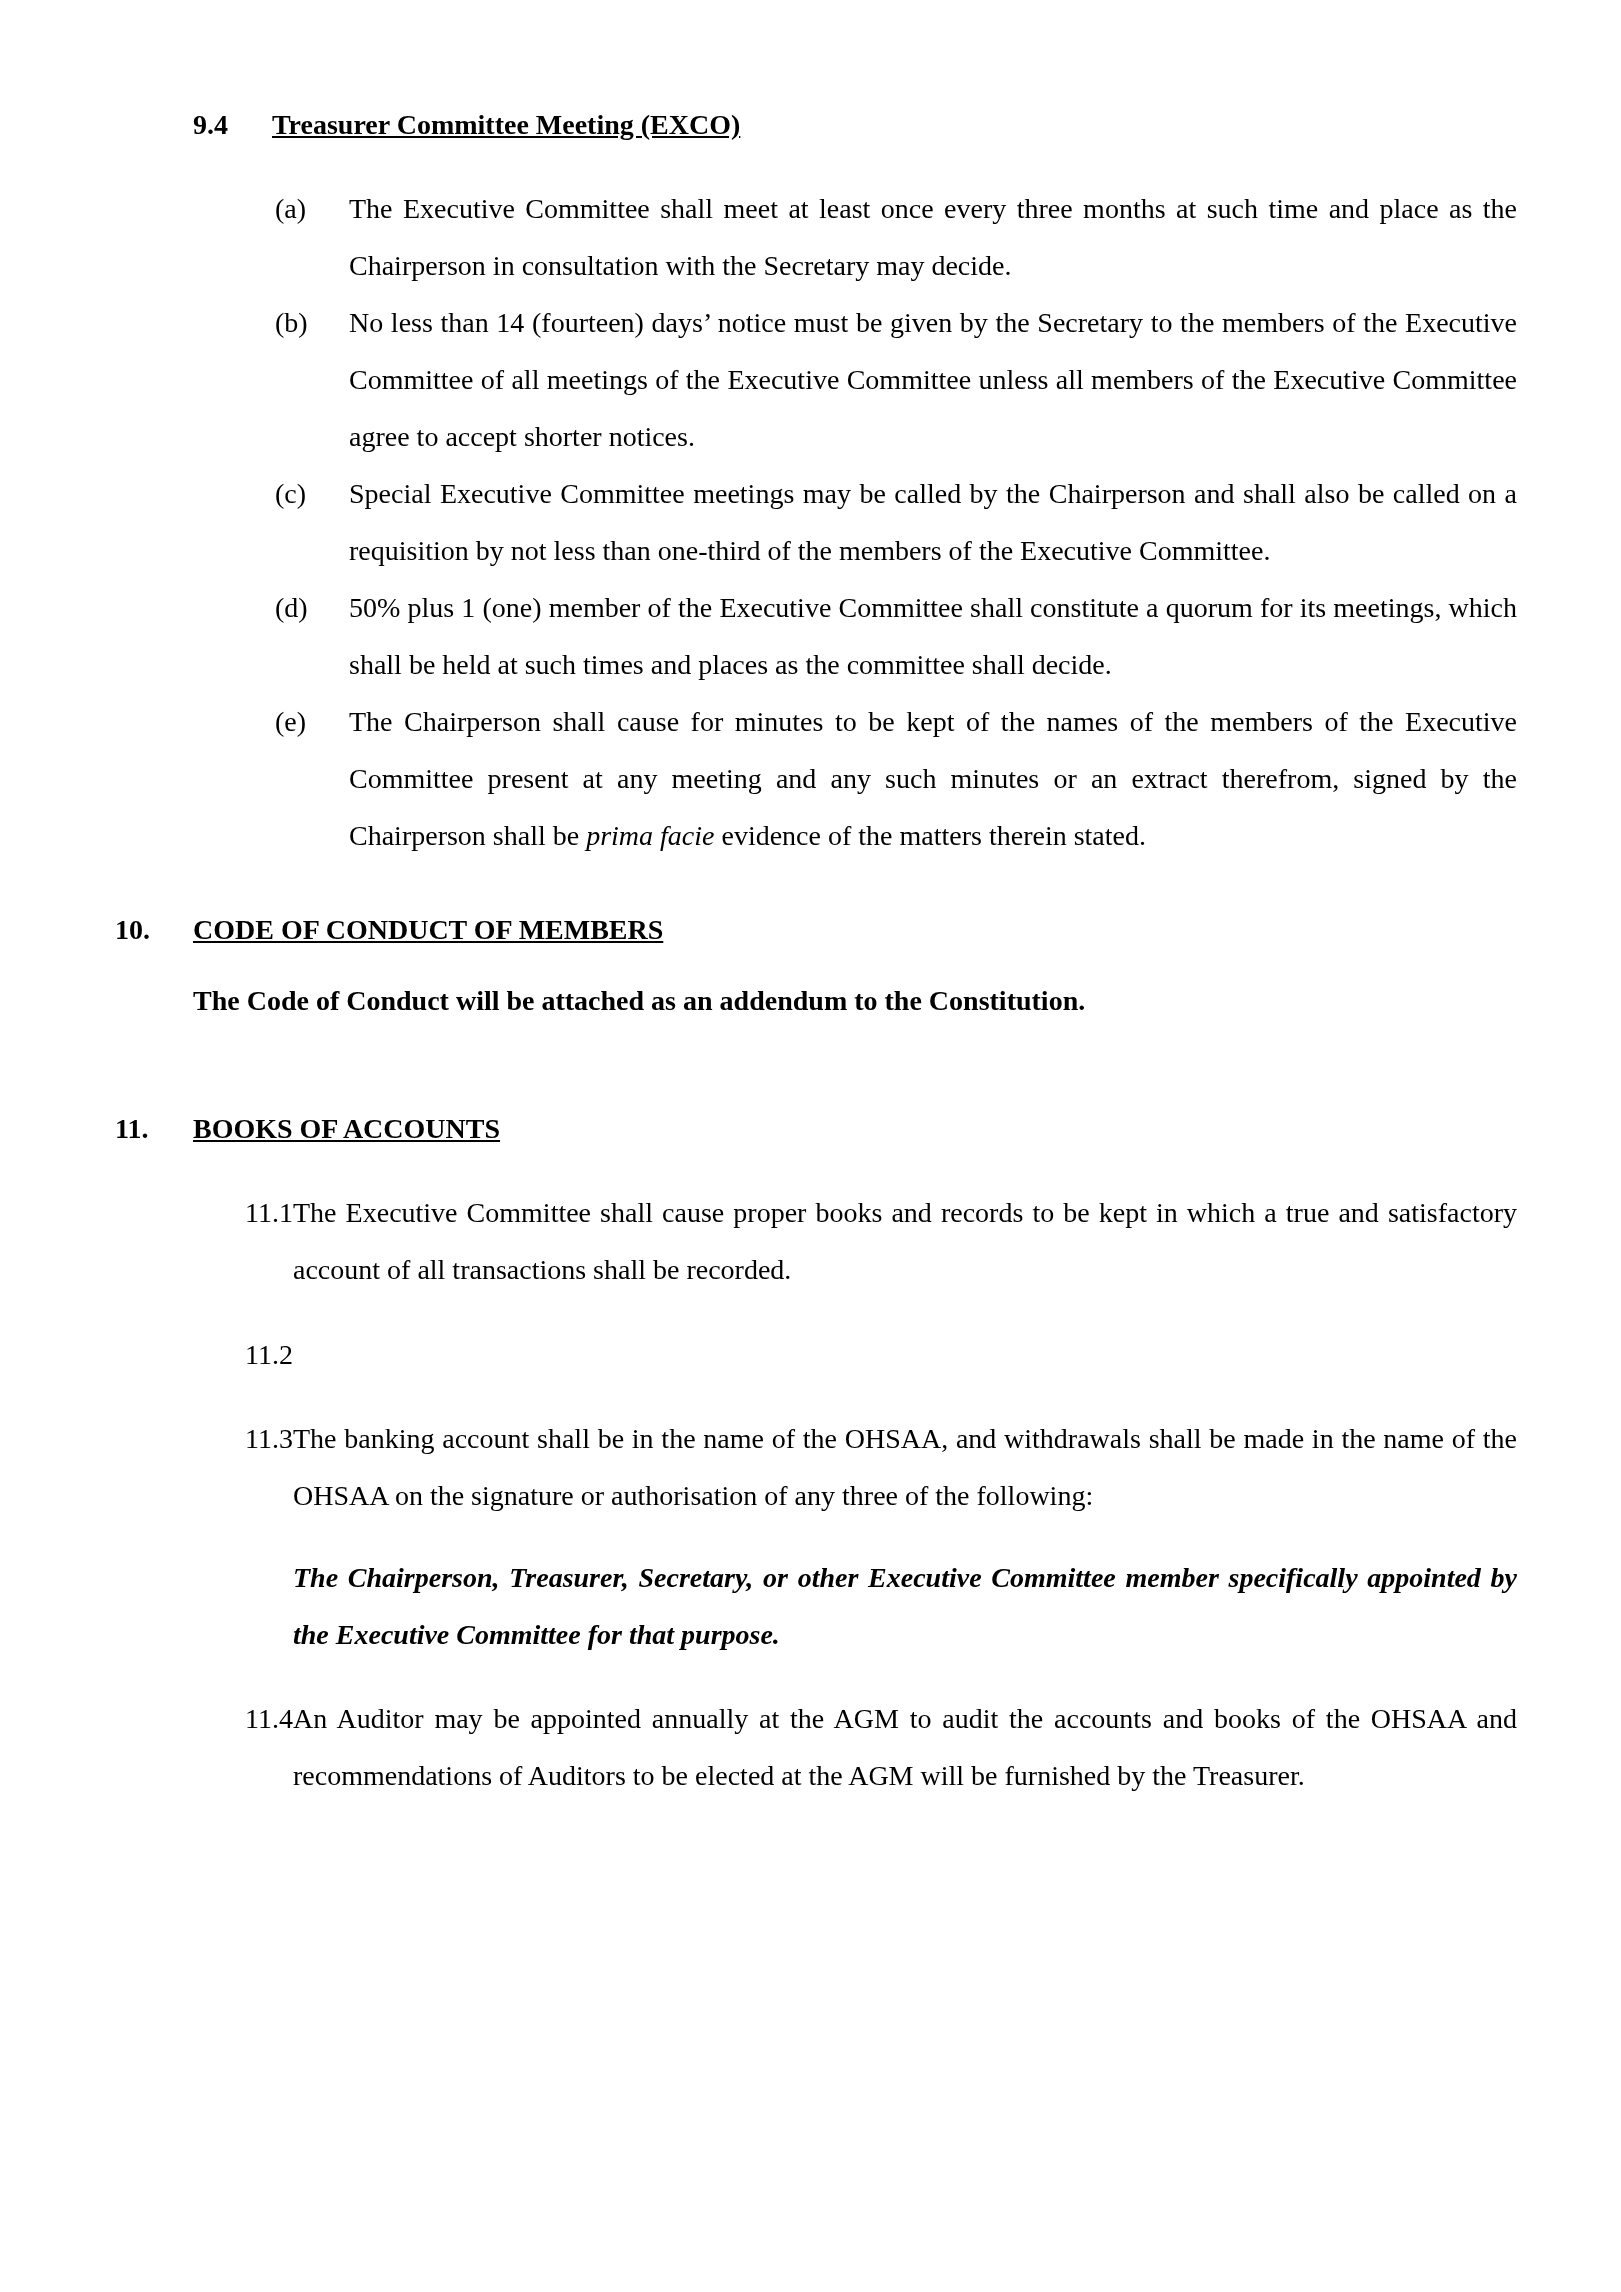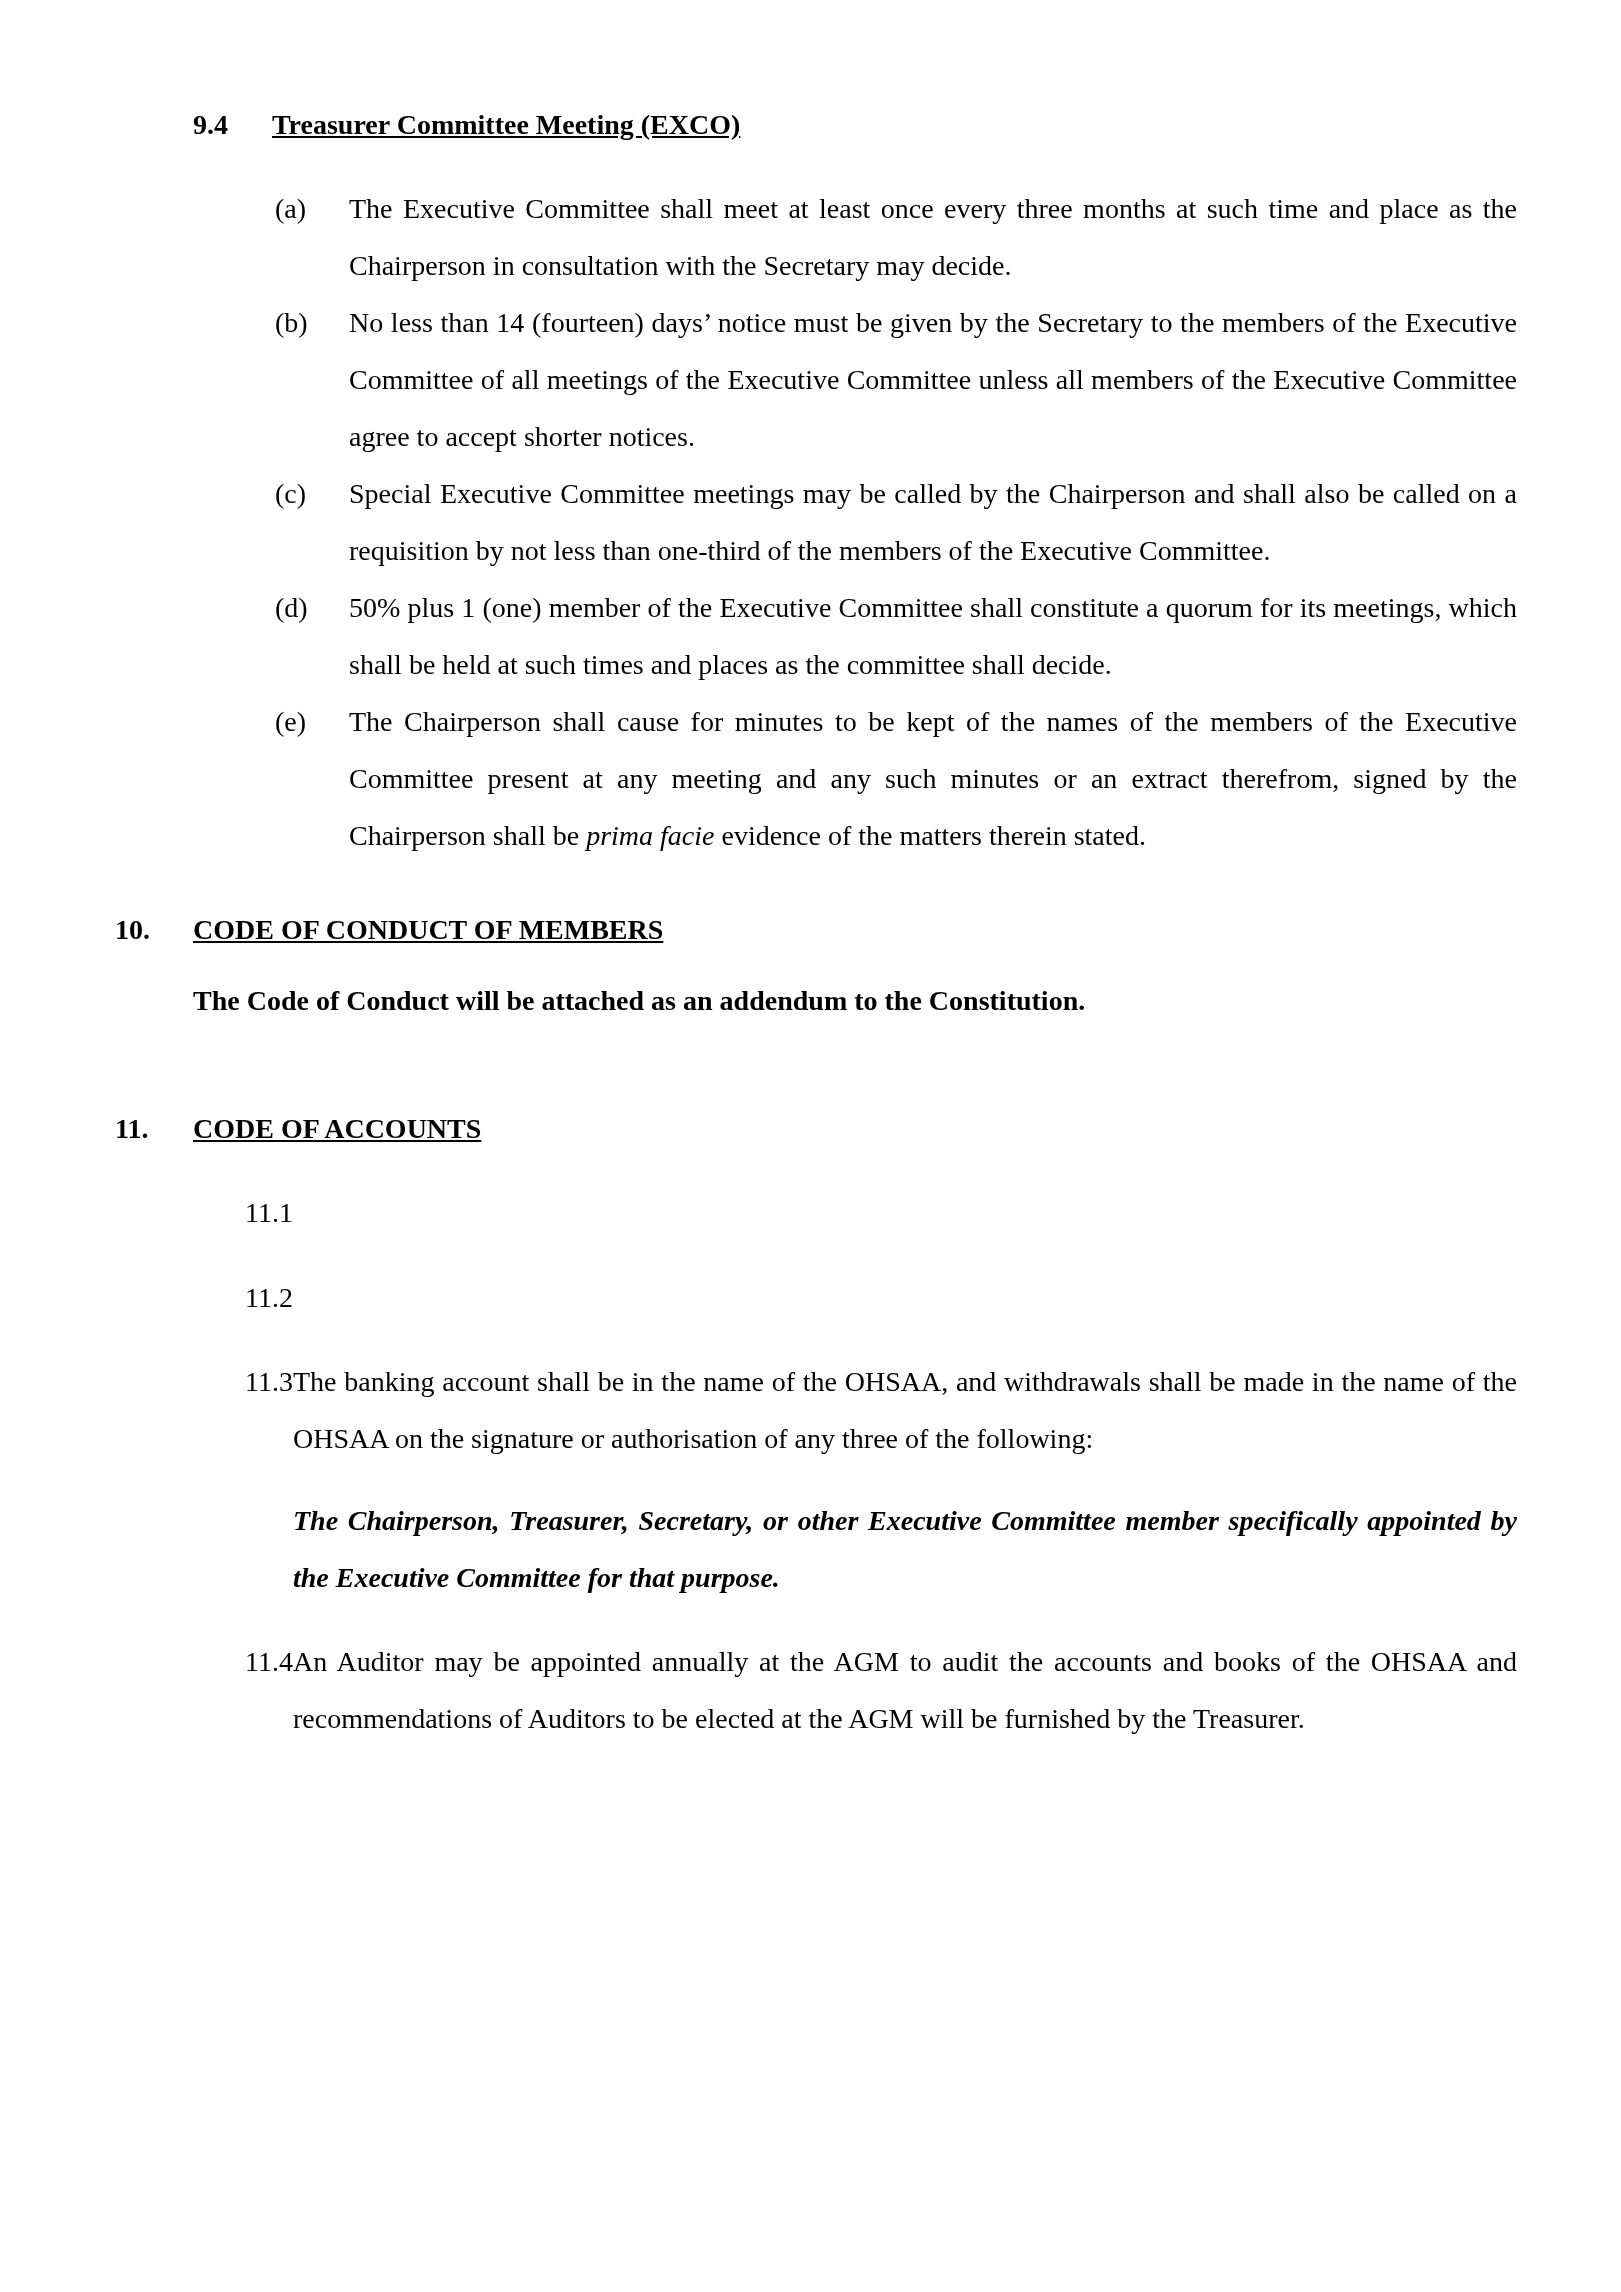--- a/index.html
+++ b/index.html
@@ -106,25 +106,26 @@
   </div>
 
   <div class="section-heading mt-section-10">
     <span class="num">10.</span>
     <span class="title">CODE OF CONDUCT OF MEMBERS</span>
   </div>
   <div class="section-body-bold">The Code of Conduct will be attached as an addendum to the Constitution.</div>
 
   <div class="section-heading mt-section-11">
     <span class="num">11.</span>
-    <span class="title">CODE OF ACCOUNTS</span>
+    <span class="title">BOOKS OF ACCOUNTS</span>
   </div>
 
   <div class="sub">
     <span class="snum">11.1</span>
+    <div class="stext">The Executive Committee shall cause proper books and records to be kept in which a true and satisfactory account of all transactions shall be recorded.</div>
   </div>
 
   <div class="sub">
     <span class="snum">11.2</span>
   </div>
 
   <div class="sub">
     <span class="snum">11.3</span>
     <div class="stext">The banking account shall be in the name of the OHSAA, and withdrawals shall be made in the name of the OHSAA on the signature or authorisation of any three of the following:</div>
   </div>

